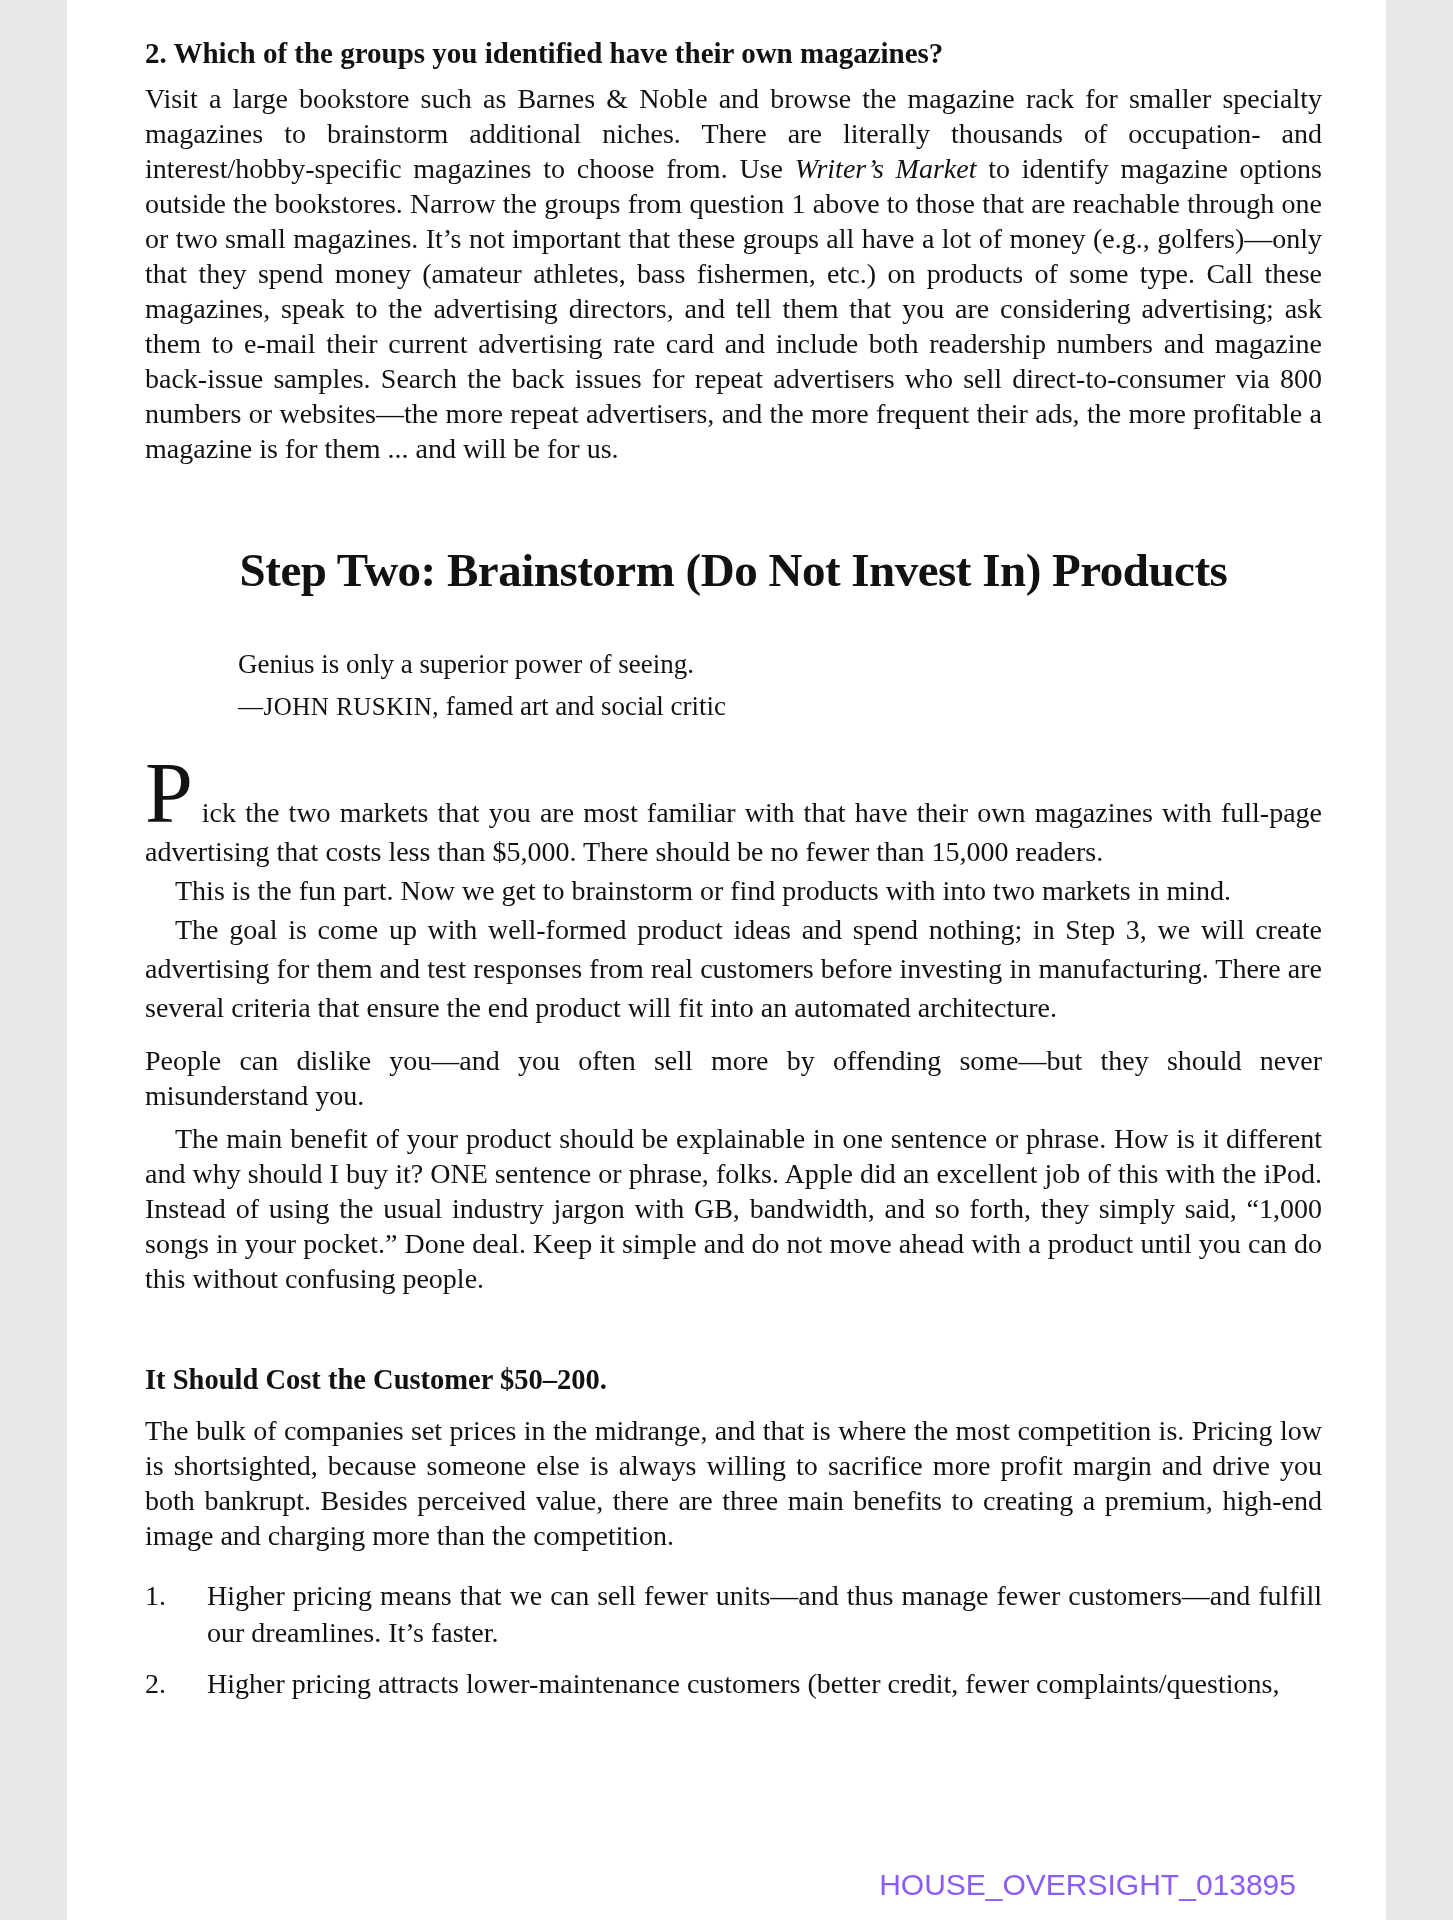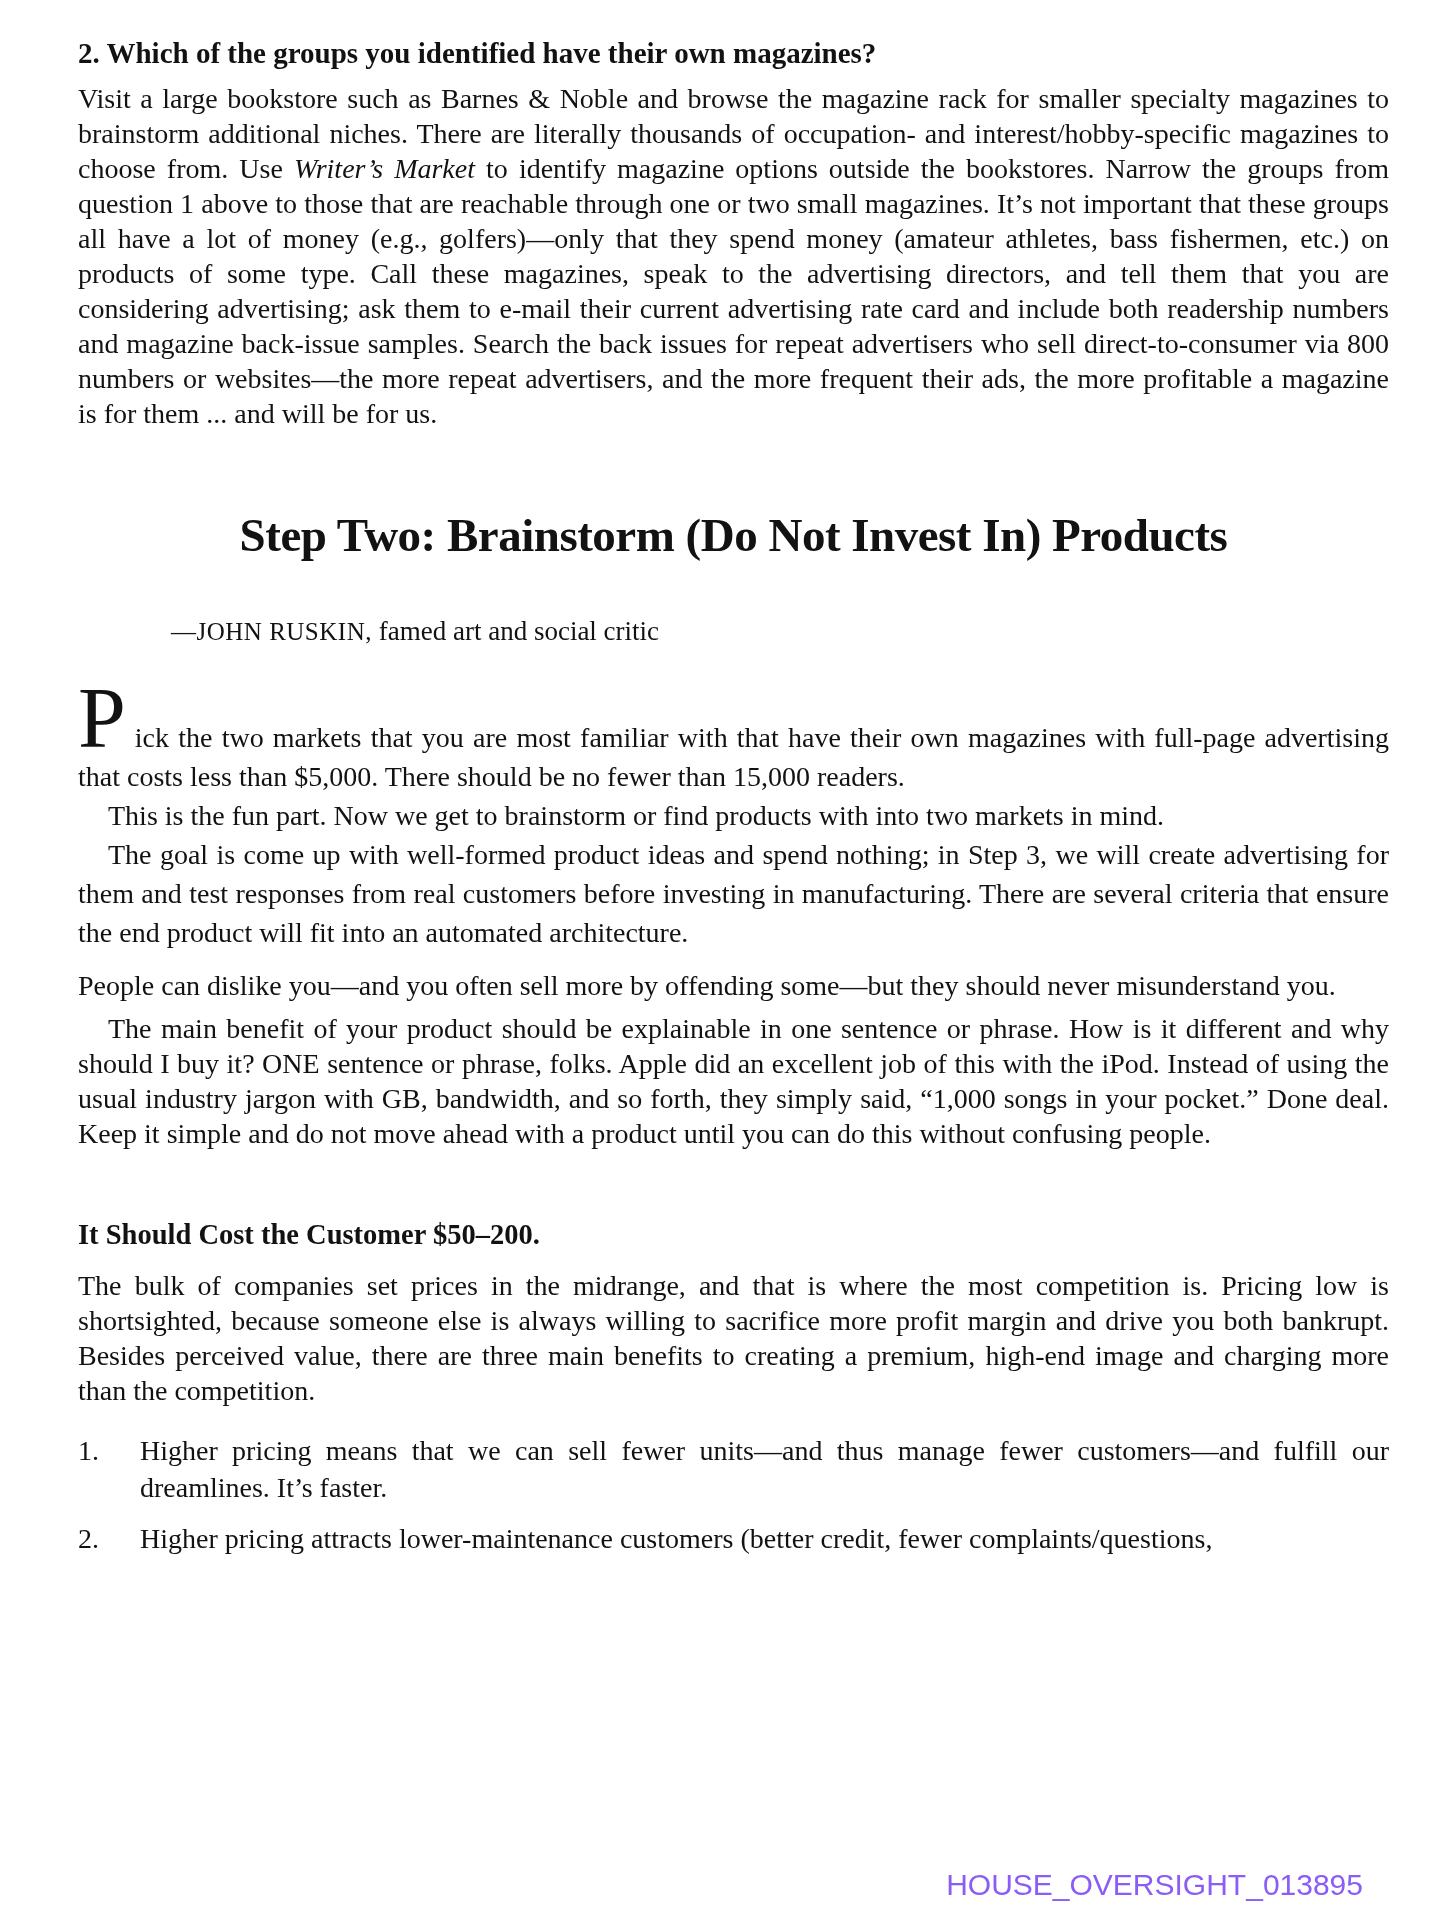--- a/index.html
+++ b/index.html
@@ -1,19 +1,19 @@
 <!DOCTYPE html>
 <html><head>
 <meta charset="utf-8">
 <style>
   * { box-sizing: border-box; }
   html, body { margin: 0; padding: 0; background: #e8e8e8; }
   .page {
     position: relative;
-    width: 1453px;
+    width: 1319px;
     height: 1920px;
     margin: 0 auto;
     background: #ffffff;
     color: #121212;
     font-family: "Liberation Serif", "DejaVu Serif", serif;
     overflow: hidden;
   }
   .content { padding: 0 64px 0 78px; }
 
   .q-heading {
@@ -89,20 +89,21 @@
 <div class="page">
   <div class="content">
 
     <h2 class="q-heading">2. Which of the groups you identified have their own magazines?</h2>
 
     <p class="body q-para"><span>Visit a large bookstore such as Barnes &amp; Noble and browse the magazine rack for smaller specialty magazines to brainstorm additional niches. There are literally thousands of occupation- and interest/hobby-specific magazines to choose from. Use </span><i>Writer’s Market</i><span> to identify magazine options outside the bookstores. Narrow the groups from question 1 above to those that are reachable through one or two small magazines. It’s not important that these groups all have a lot of money (e.g., golfers)—only that they spend money (amateur athletes, bass fishermen, etc.) on products of some type. Call these magazines, speak to the advertising directors, and tell them that you are considering advertising; ask them to e-mail their current advertising rate card and include both readership numbers and magazine back-issue samples. Search the back issues for repeat advertisers who sell direct-to-consumer via 800 numbers or websites—the more repeat advertisers, and the more frequent their ads, the more profitable a magazine is for them ... and will be for us.</span></p>
 
     <h1 class="chapter-title">Step Two: Brainstorm (Do Not Invest In) Products</h1>
 
     <div class="quote">
+      <div class="quote-line">Genius is only a superior power of seeing.</div>
       <div class="quote-attr"><span class="attr-name">—JOHN RUSKIN,</span><span> famed art and social critic</span></div>
     </div>
 
     <div class="pick-section">
       <p class="body"><span class="dropcap">P</span><span>ick the two markets that you are most familiar with that have their own magazines with full-page advertising that costs less than $5,000. There should be no fewer than 15,000 readers.</span></p>
       <p class="body indent">This is the fun part. Now we get to brainstorm or find products with into two markets in mind.</p>
       <p class="body indent">The goal is come up with well-formed product ideas and spend nothing; in Step 3, we will create advertising for them and test responses from real customers before investing in manufacturing. There are several criteria that ensure the end product will fit into an automated architecture.</p>
     </div>
 
     <p class="body after-head">People can dislike you—and you often sell more by offending some—but they should never misunderstand you.</p>

